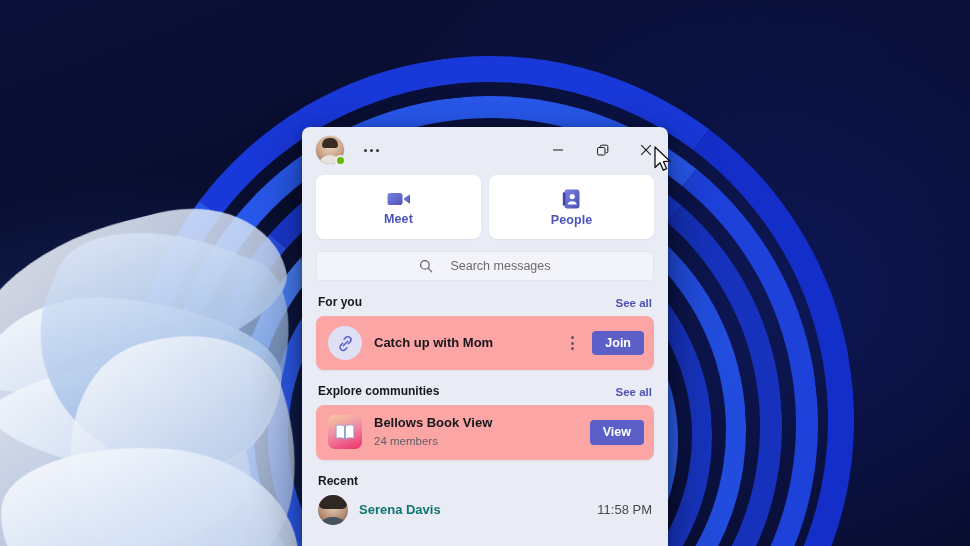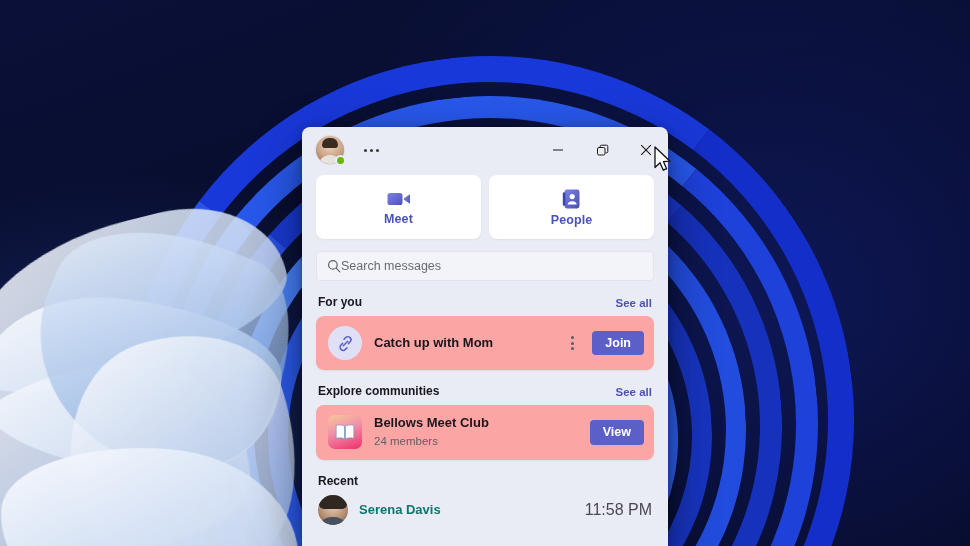--- a/index.html
+++ b/index.html
@@ -80,22 +80,23 @@
   .nav-tile {
     flex:1; height:64px; background:#ffffff; border-radius:8px;
     display:flex; flex-direction:column; align-items:center; justify-content:center; gap:3px;
     box-shadow:0 1px 2px rgba(0,0,0,.05);
   }
   .nav-label { font-size:12.5px; color:#4b52b8; font-weight:600; letter-spacing:.1px; }
   
   .search-wrap { padding:12px 14px 0 14px; }
   .search-box {
     height:30px; background:#f3f4f9; border-radius:4px;
-    display:flex; align-items:center; gap:0; padding:0 11px;
+    display:flex; align-items:center; gap:17px; padding:0 11px;
     box-shadow:inset 0 0 0 1px #e2e3ee;
+    justify-content:center;
   }
   .search-ph { font-size:12.5px; color:#6b6a70; }
   
   .section-head {
     display:flex; align-items:flex-end; justify-content:space-between;
     padding:14px 16px 7px 16px;
   }
   .section-title { font-size:12px; font-weight:700; color:#17171c; }
   .see-all { font-size:11.5px; color:#4f52b2; font-weight:600; }
   .card {
@@ -132,21 +133,21 @@
   }
   .recent-avatar::before{
     content:""; position:absolute; left:1px; top:-2px; width:28px; height:16px;
     border-radius:14px 14px 6px 6px; background:#2e2722;
   }
   .recent-avatar::after{
     content:""; position:absolute; left:0px; bottom:-6px; width:30px; height:14px;
     border-radius:14px 14px 0 0; background:#46525f;
   }
   .recent-name { font-size:13px; font-weight:600; color:#0f766e; }
-  .recent-time { margin-left:auto; font-size:16px; color:#4a4950; }
+  .recent-time { margin-left:auto; font-size:13px; color:#4a4950; }
   
   #cursor { position:absolute; left:653px; top:146px; width:20px; height:28px; pointer-events:none; }
 </style>
 </head>
 <body>
 
 <div id="desktop">
 
   <div class="wall-base"></div>
 
@@ -280,21 +281,21 @@
 
     <div class="card">
       <div class="card-thumb thumb-book">
         <svg width="24" height="20" viewBox="0 0 24 20">
           <path d="M12 4.6 C10 2.8 6.6 2.6 3.2 3.4 V16.3 C6.6 15.5 10 15.7 12 17.4 Z" fill="#ffffff" stroke="#7f9bc8" stroke-width=".7"></path>
           <path d="M12 4.6 C14 2.8 17.4 2.6 20.8 3.4 V16.3 C17.4 15.5 14 15.7 12 17.4 Z" fill="#ffffff" stroke="#7f9bc8" stroke-width=".7"></path>
           <line x1="12" y1="4.6" x2="12" y2="17.4" stroke="#5e80b5" stroke-width="1"></line>
         </svg>
       </div>
       <div class="card-text">
-        <div class="card-title">Bellows Meet Club</div>
+        <div class="card-title">Bellows Book View</div>
         <div class="card-sub">24 members</div>
       </div>
       <button class="pill">View</button>
     </div>
 
     <div class="section-head" style="padding-bottom:4px;">
       <span class="section-title">Recent</span>
     </div>
 
     <div class="recent-row">

